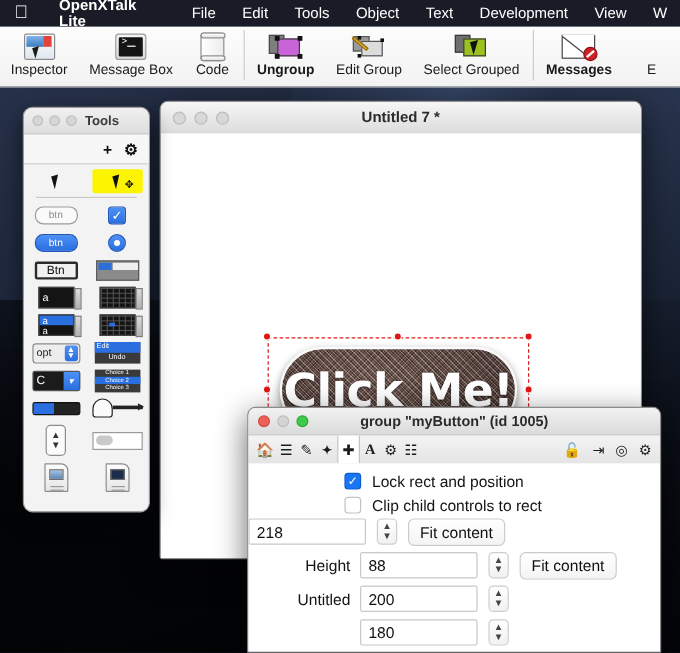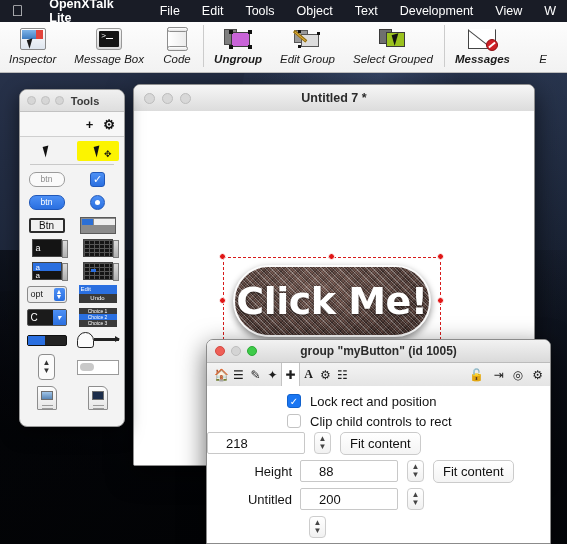--- a/index.html
+++ b/index.html
@@ -31,21 +31,21 @@
   #menubar .app-title{font-weight:bold;padding:0 13px;font-size:12.5px;}
   #menubar .mi{padding:0 11px;font-size:12.5px;white-space:nowrap;}
 
   
   #toolbar{position:absolute;left:0;top:22px;width:567px;height:50px;
     background:linear-gradient(#fdfdfd,#f2f2f2);border-bottom:1px solid #bdbdbd;
     display:flex;align-items:flex-start;z-index:39;overflow:hidden;}
   .tb-item{display:flex;flex-direction:column;align-items:center;justify-content:flex-start;
     padding:4px 9px 0 9px;height:100%;box-sizing:border-box;}
   .tb-ico{width:30px;height:26px;position:relative;margin-bottom:1px;}
-  .tb-lab{font-size:11.5px;color:#1a1a1a;white-space:nowrap;line-height:12px;font-style:italic;}
+  .tb-lab{font-size:11.5px;color:#1a1a1a;white-space:nowrap;line-height:12px;}
   .tb-lab.b{font-weight:bold;}
   .tb-sep{width:1px;height:42px;background:#ccc;margin:3px 2px 0 2px;}
 
   
   .ic-inspector{width:26px;height:22px;margin:2px auto 0;border:1px solid #8a8a8a;border-radius:2px;
     background:linear-gradient(#ffffff,#dfe6ef);position:relative;box-sizing:border-box;overflow:hidden;}
   .ic-inspector:before{content:"";position:absolute;left:1px;top:1px;width:14px;height:9px;
     background:linear-gradient(#7fb4e8,#3d7cc0);}
   .ic-inspector:after{content:"";position:absolute;right:2px;top:1px;width:7px;height:9px;
     background:#e2443c;}
@@ -177,21 +177,21 @@
     background:#fff;border:1px solid #8f8f8f;border-radius:7px 7px 2px 2px;z-index:20;
     box-shadow:0 8px 26px rgba(0,0,0,.6);overflow:hidden;box-sizing:border-box;}
   #docwin .tbar{height:26px;background:linear-gradient(#f6f6f6,#dcdcdc);border-bottom:1px solid #b4b4b4;
     display:flex;align-items:center;position:relative;}
   #docwin .lights{display:flex;gap:7px;margin-left:10px;}
   #docwin .lights i{width:11px;height:11px;border-radius:50%;background:#d8d8d8;border:1px solid #bdbdbd;box-sizing:border-box;}
   #docwin .ttl{position:absolute;left:0;right:0;text-align:center;font-size:12.5px;font-weight:bold;color:#2b2b2b;}
   #docwin .canvas{position:absolute;left:0;right:0;top:26px;bottom:0;background:#fff;}
 
   
-  #selgroup{position:absolute;left:89px;top:146px;width:218px;height:88px;}
+  #selgroup{position:absolute;left:89px;top:170px;width:218px;height:88px;}
   #selgroup .marquee{position:absolute;inset:0;border:1px dashed #d81b1b;box-sizing:border-box;}
   #selgroup .hdl{position:absolute;width:7px;height:7px;border-radius:50%;background:#e01616;
     border:1px solid #fff;box-sizing:border-box;}
   .btn-click{position:absolute;left:10px;top:8px;width:198px;height:72px;border-radius:36px;
     border:2px solid #fbfbfb;box-sizing:border-box;overflow:hidden;
     box-shadow:0 3px 7px rgba(0,0,0,.45);
     display:flex;align-items:center;justify-content:center;
     background-color:#6d5a55;
     background-image:
       repeating-linear-gradient(45deg, rgba(255,255,255,.22) 0 1px, rgba(0,0,0,.30) 1px 2px, rgba(120,80,70,.25) 2px 3px, rgba(40,28,26,.35) 3px 4px),
@@ -217,21 +217,21 @@
   #inspector .itoolbar{height:23px;background:linear-gradient(#f4f4f4,#e4e4e4);border-bottom:1px solid #c4c4c4;
     display:flex;align-items:center;font-size:12px;color:#1d1d1d;position:relative;}
   #inspector .itoolbar .left{display:flex;align-items:center;padding-left:6px;gap:0;}
   #inspector .itoolbar .right{position:absolute;right:7px;display:flex;align-items:center;gap:9px;}
   .itb{width:17px;height:21px;display:flex;align-items:center;justify-content:center;font-size:12px;}
   .itb.on{background:#fff;border-left:1px solid #c4c4c4;border-right:1px solid #c4c4c4;height:23px;}
   #inspector .body{position:absolute;left:0;right:0;top:46px;bottom:0;background:#fff;padding-top:5px;box-sizing:border-box;}
   .irow{display:flex;align-items:center;height:24px;margin-bottom:4px;}
   .irow .lab{width:85px;text-align:right;padding-right:8px;font-size:13px;color:#131313;}
   .ibox{width:98px;height:22px;border:1px solid #c8c8c8;border-radius:2px;background:#fff;
-    font-size:13px;color:#111;display:flex;align-items:center;padding-left:18px;box-sizing:border-box;}
+    font-size:13px;color:#111;display:flex;align-items:center;padding-left:6px;box-sizing:border-box;}
   .ispin{width:17px;height:22px;border:1px solid #cdcdcd;border-radius:4px;background:linear-gradient(#fff,#f1f1f1);
     margin-left:9px;display:flex;flex-direction:column;align-items:center;justify-content:center;
     font-size:8px;line-height:8px;color:#444;box-sizing:border-box;}
   .ifit{margin-left:9px;height:21px;padding:0 9px;border:1px solid #cbcbcb;border-radius:5px;
     background:linear-gradient(#fff,#f4f4f4);font-size:13px;color:#111;display:flex;align-items:center;}
   .ckrow{display:flex;align-items:center;height:20px;padding-left:80px;}
   .ck{width:14px;height:14px;border-radius:3px;border:1px solid #c3c3c3;background:#fff;box-sizing:border-box;
     display:flex;align-items:center;justify-content:center;font-size:10px;color:#fff;}
   .ck.on{background:#1a76f2;border-color:#1161cc;}
   .ckrow .cl{margin-left:9px;font-size:13px;color:#131313;}
@@ -565,20 +565,21 @@
       <div class="ispin">▲<br>▼</div>
       <div class="ifit">Fit content</div>
     </div>
     <div class="irow">
       <div class="lab">Untitled</div>
       <div class="ibox">200</div>
       <div class="ispin">▲<br>▼</div>
     </div>
     <div class="irow">
       <div class="lab"></div>
+      <div class="ibox">180</div>
       <div class="ispin">▲<br>▼</div>
     </div>
     <div class="ckrow">
       
       
     </div>
   </div>
 </div>
 
 </body></html>

